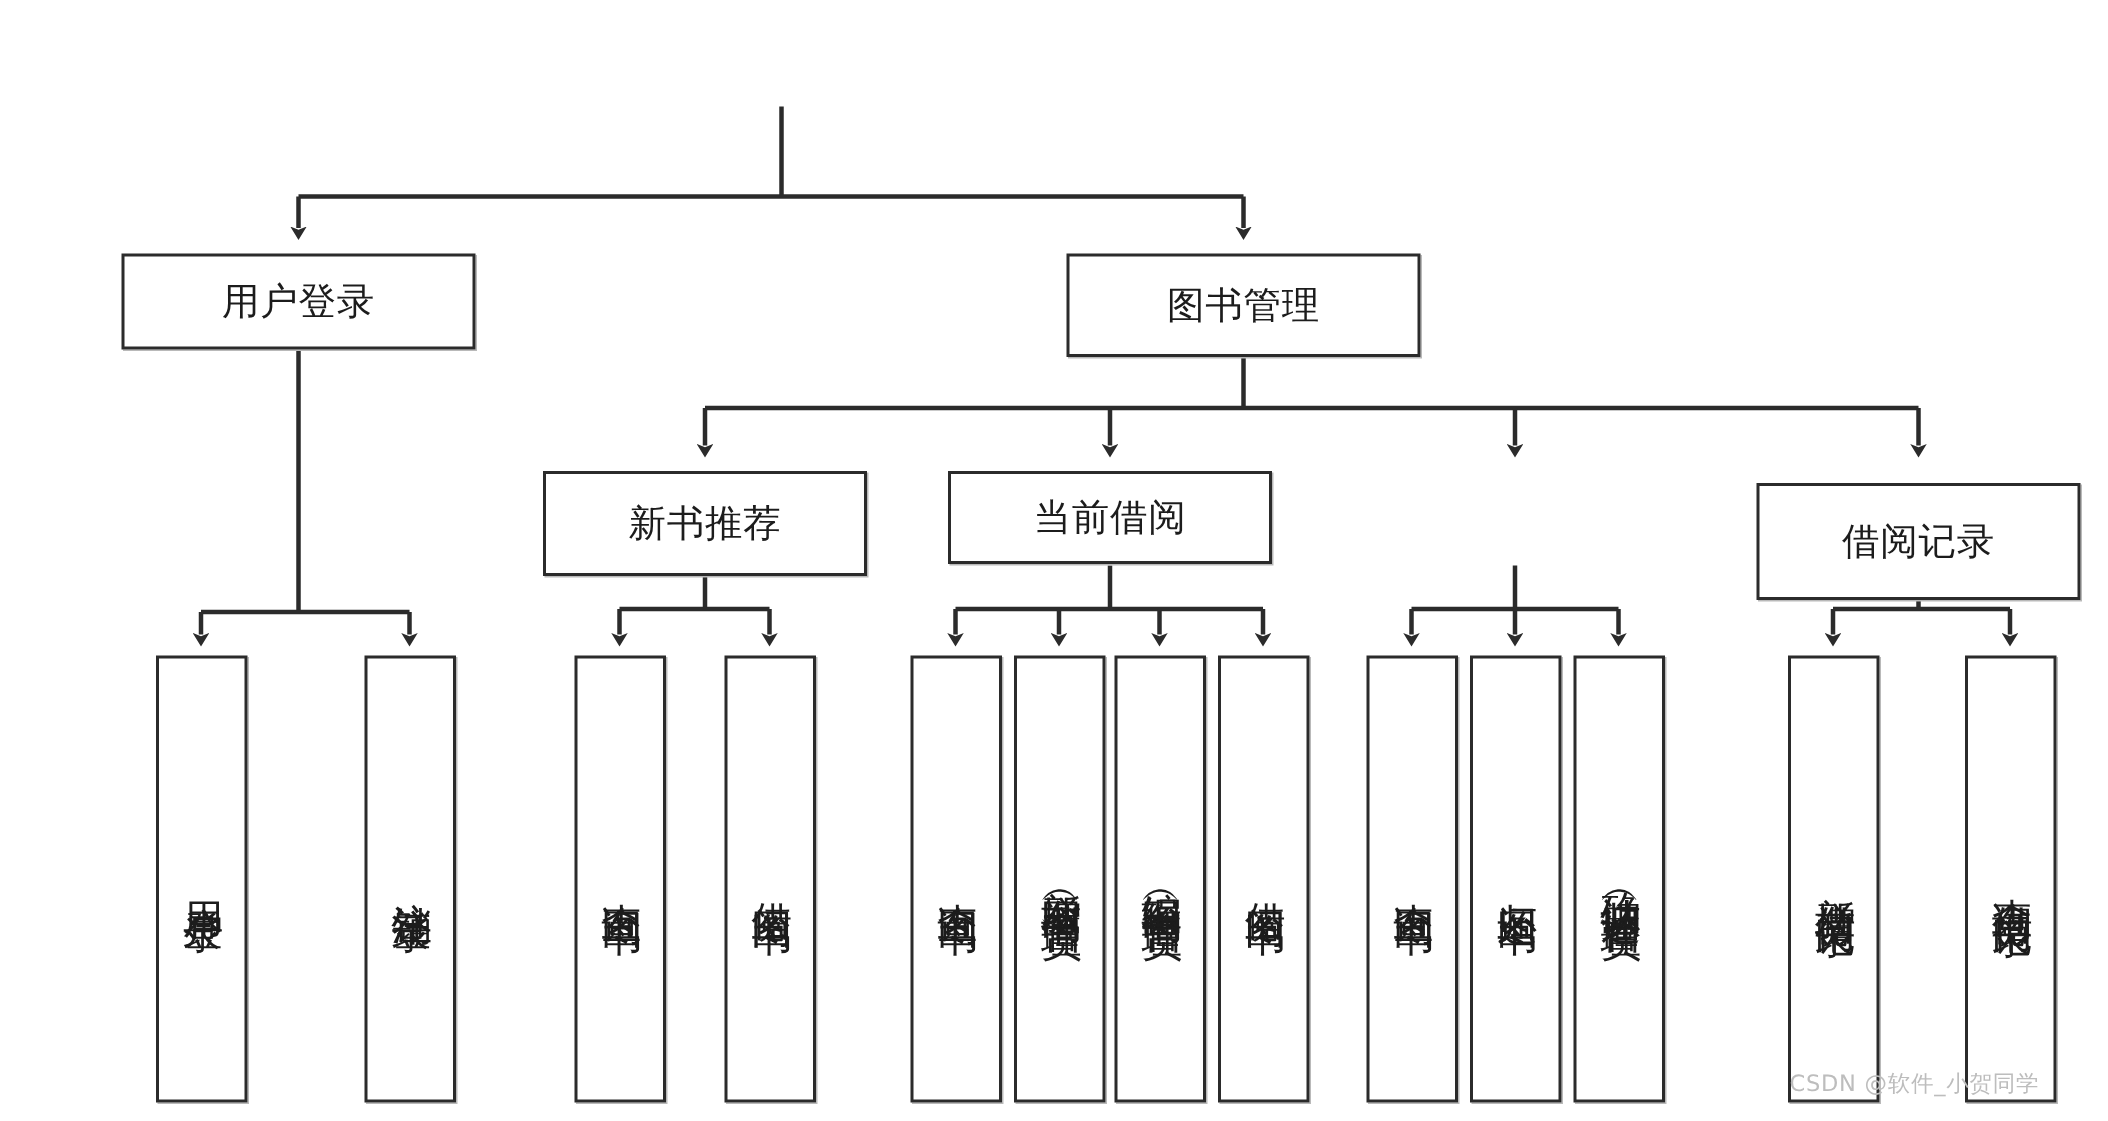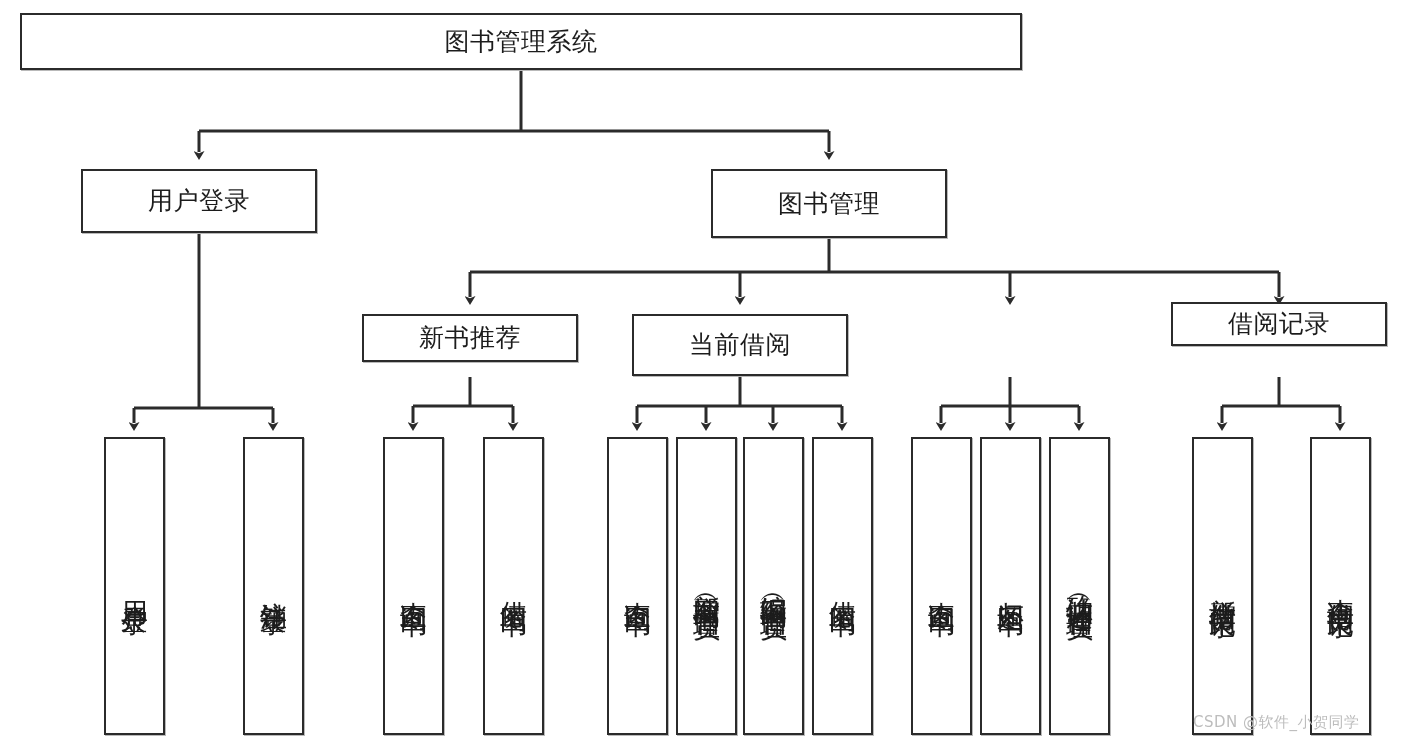--- a/index.html
+++ b/index.html
@@ -124,42 +124,39 @@
       <path d="M1010,406 L1010,423" marker-end="url(#arrow)"></path>
       <path d="M1079,406 L1079,423" marker-end="url(#arrow)"></path>
 
       <path d="M1279,377 L1279,406"></path>
       <path d="M1222,406 L1340,406"></path>
       <path d="M1222,406 L1222,423" marker-end="url(#arrow)"></path>
       <path d="M1340,406 L1340,423" marker-end="url(#arrow)"></path>
     </g>
   </svg>
 
-  <div class="node horiz root" style="left:20px; top:13px; width:1002px; height:57px;">
-    <span class="label">图书管理系统</span>
-  </div>
 
   <div class="node horiz" style="left:81px; top:169px; width:236px; height:64px;">
     <span class="label">用户登录</span>
   </div>
 
   <div class="node horiz" style="left:711px; top:169px; width:236px; height:69px;">
     <span class="label">图书管理</span>
   </div>
 
-  <div class="node horiz" style="left:362px; top:314px; width:216px; height:48px;">
+  <div class="node horiz" style="left:362px; top:314px; width:216px; height:70px;">
     <span class="label">新书推荐</span>
   </div>
 
   <div class="node horiz" style="left:632px; top:314px; width:216px; height:62px;">
     <span class="label">当前借阅</span>
   </div>
 
 
-  <div class="node horiz" style="left:1171px; top:302px; width:216px; height:44px;">
+  <div class="node horiz" style="left:1171px; top:322px; width:216px; height:78px;">
     <span class="label">借阅记录</span>
   </div>
 
   <div class="node vert" style="left:104px; top:437px; width:61px; height:298px;">
     <span class="label">用户登录</span>
   </div>
 
   <div class="node vert" style="left:243px; top:437px; width:61px; height:298px;">
     <span class="label">注销登录</span>
   </div>

